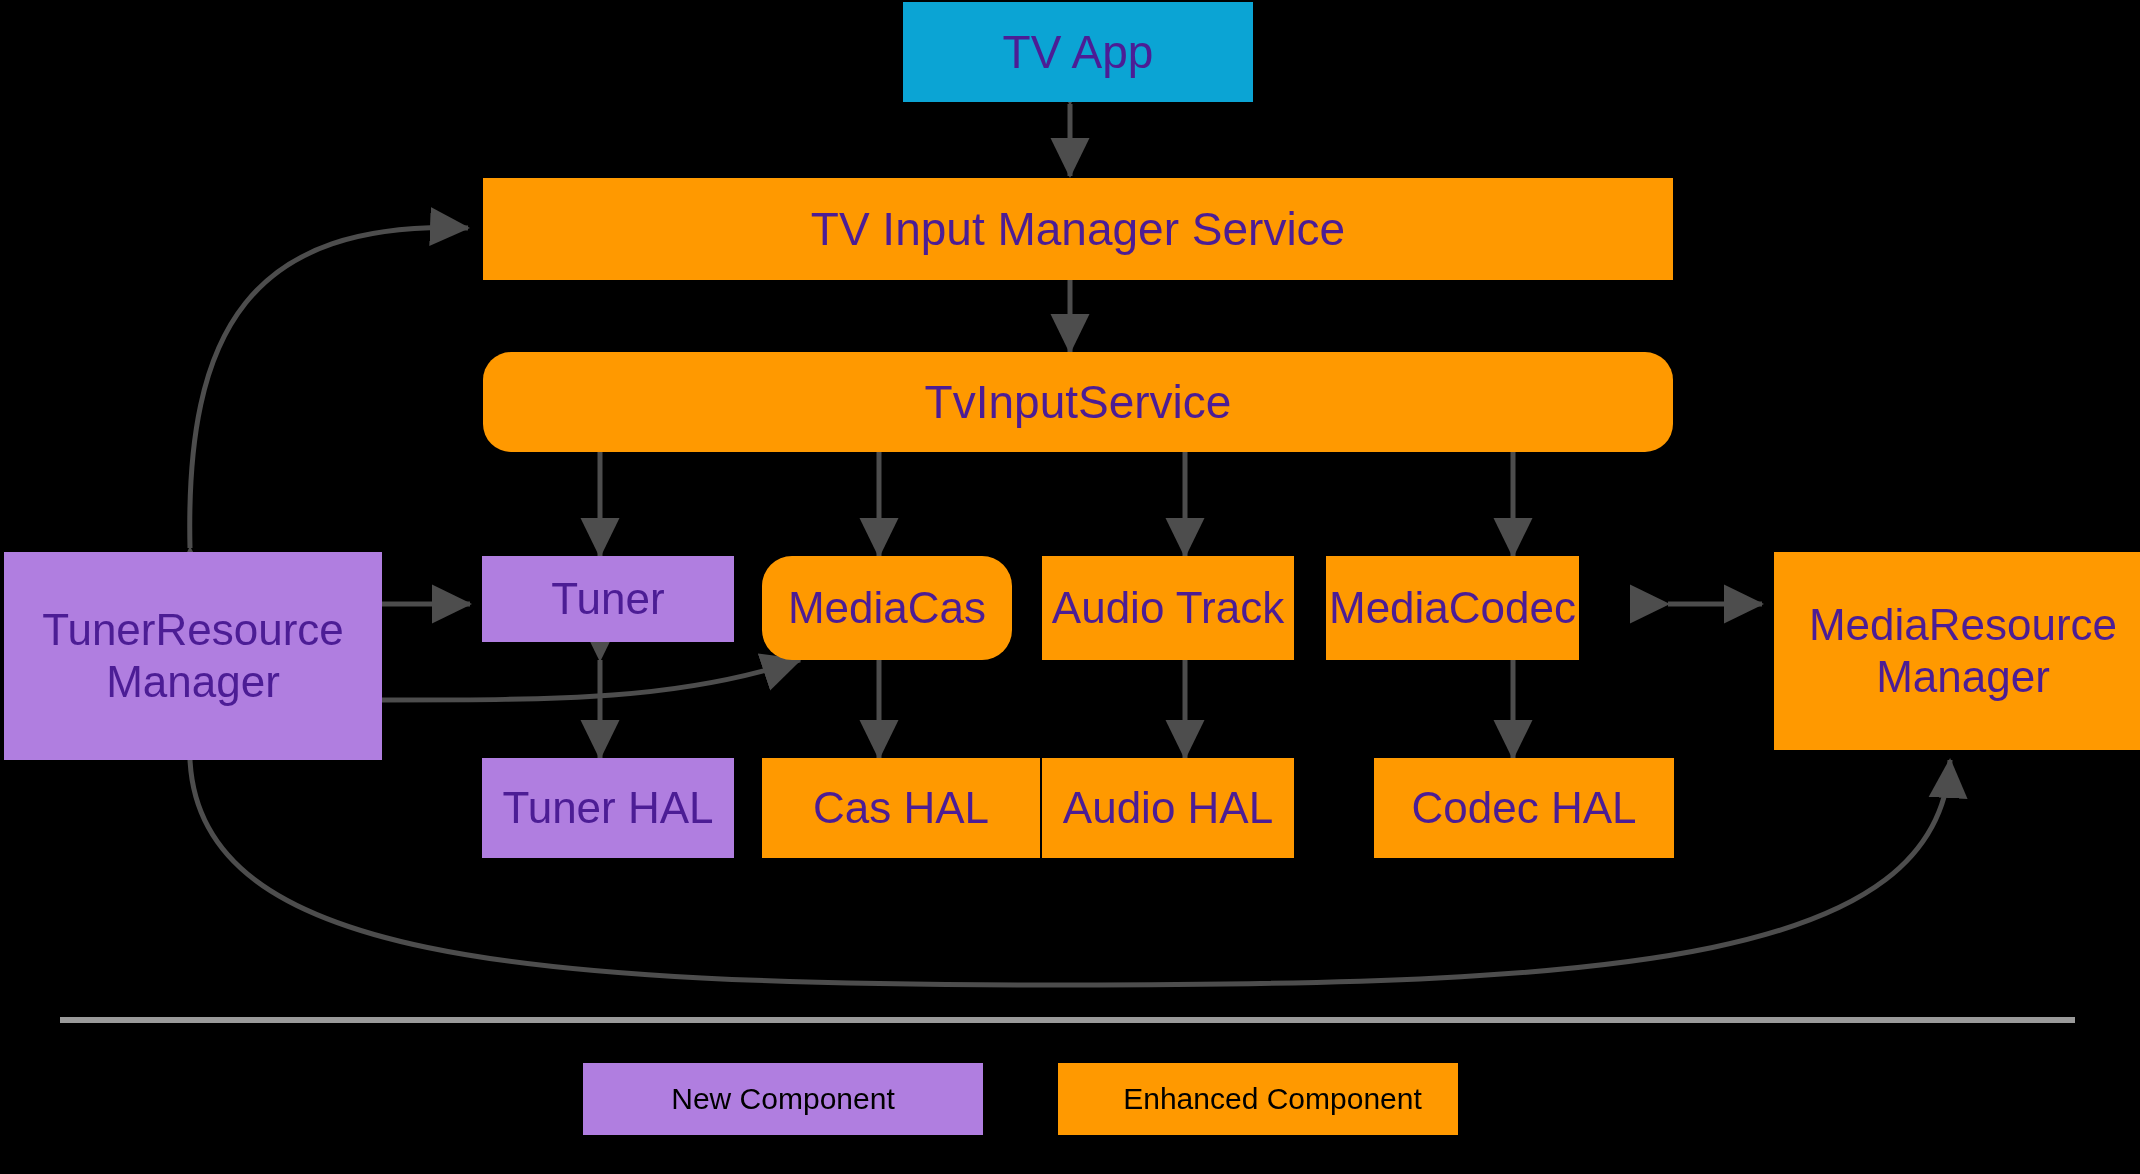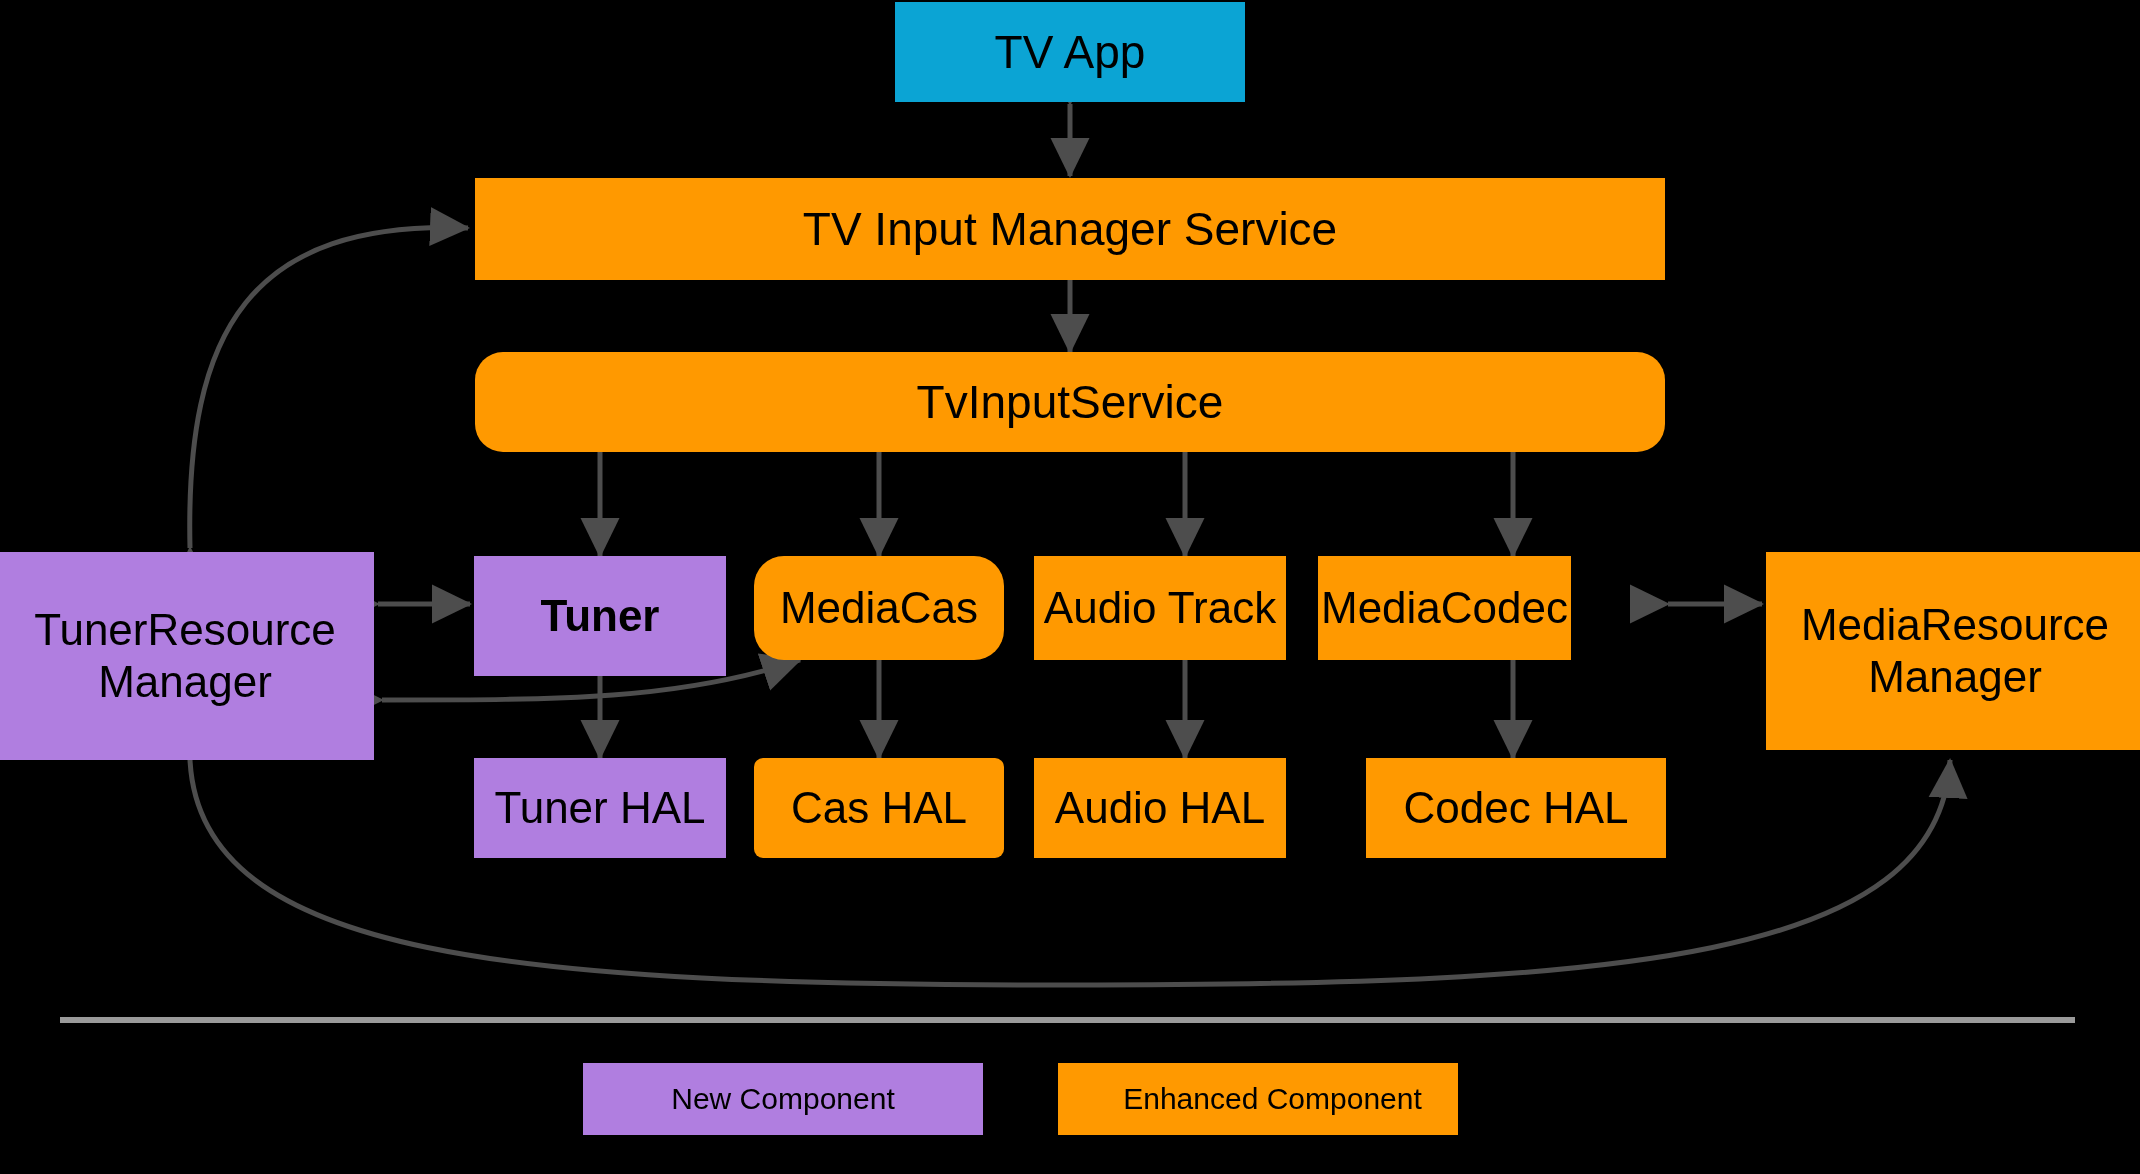--- a/index.html
+++ b/index.html
@@ -16,25 +16,26 @@
     height: 1174px;
     background: #000000;
     overflow: hidden;
   }
   .node {
     position: absolute;
     display: flex;
     align-items: center;
     justify-content: center;
     text-align: center;
-    color: #000000;
+    color: #4c1d95;
     line-height: 1.18;
     box-sizing: border-box;
     padding: 20px 8px;
     white-space: pre-line;
+    margin-left: 8px;
   }
   .node.purple { background: #b07ee0; }
   .node.orange { background: #ff9900; }
   .node.cyan   { background: #0ba4d4; }
 
   .fs-big   { font-size: 46px; }
   .fs-mid   { font-size: 44px; }
 
   #edges {
     position: absolute;
@@ -103,34 +104,34 @@
 
   <div class="node cyan fs-big" style="left:895px; top:2px; width:350px; height:100px;">TV App</div>
 
   <div class="node orange fs-big" style="left:475px; top:178px; width:1190px; height:102px;">TV Input Manager Service</div>
 
   <div class="node orange fs-big" style="left:475px; top:352px; width:1190px; height:100px;border-radius:28px;">TvInputService</div>
 
   <div class="node purple fs-mid" style="left:-4px; top:552px; width:378px; height:208px;">TunerResource
 Manager</div>
 
-  <div class="node purple fs-mid" style="left:474px; top:556px; width:252px; height:120px;font-weight:bold;">Tuner</div>
+  <div class="node purple fs-mid" style="left:474px; top:556px; width:252px; height:86px;">Tuner</div>
 
   <div class="node orange fs-mid" style="left:754px; top:556px; width:250px; height:104px;border-radius:30px;">MediaCas</div>
 
   <div class="node orange fs-mid" style="left:1034px; top:556px; width:252px; height:104px;">Audio Track</div>
 
   <div class="node orange fs-mid" style="left:1318px; top:556px; width:253px; height:104px;">MediaCodec</div>
 
   <div class="node orange fs-mid" style="left:1766px; top:552px; width:378px; height:198px;">MediaResource
 Manager</div>
 
   <div class="node purple fs-mid" style="left:474px; top:758px; width:252px; height:100px;">Tuner HAL</div>
 
-  <div class="node orange fs-mid" style="left:754px; top:758px; width:250px; height:100px;border-radius:9px;">Cas HAL</div>
+  <div class="node orange fs-mid" style="left:754px; top:758px; width:278px; height:100px;">Cas HAL</div>
 
   <div class="node orange fs-mid" style="left:1034px; top:758px; width:252px; height:100px;">Audio HAL</div>
 
   <div class="node orange fs-mid" style="left:1366px; top:758px; width:300px; height:100px;">Codec HAL</div>
 
   <div class="divider" style="left:60px; top:1017px; width:2015px;"></div>
 
   <div class="legend-chip" style="left:583px; top:1063px; width:400px; height:72px; background:#b07ee0;">New Component</div>
 
   <div class="legend-chip" style="left:1058px; top:1063px; width:400px; height:72px; background:#ff9900;padding-left:29px;">Enhanced Component</div>

